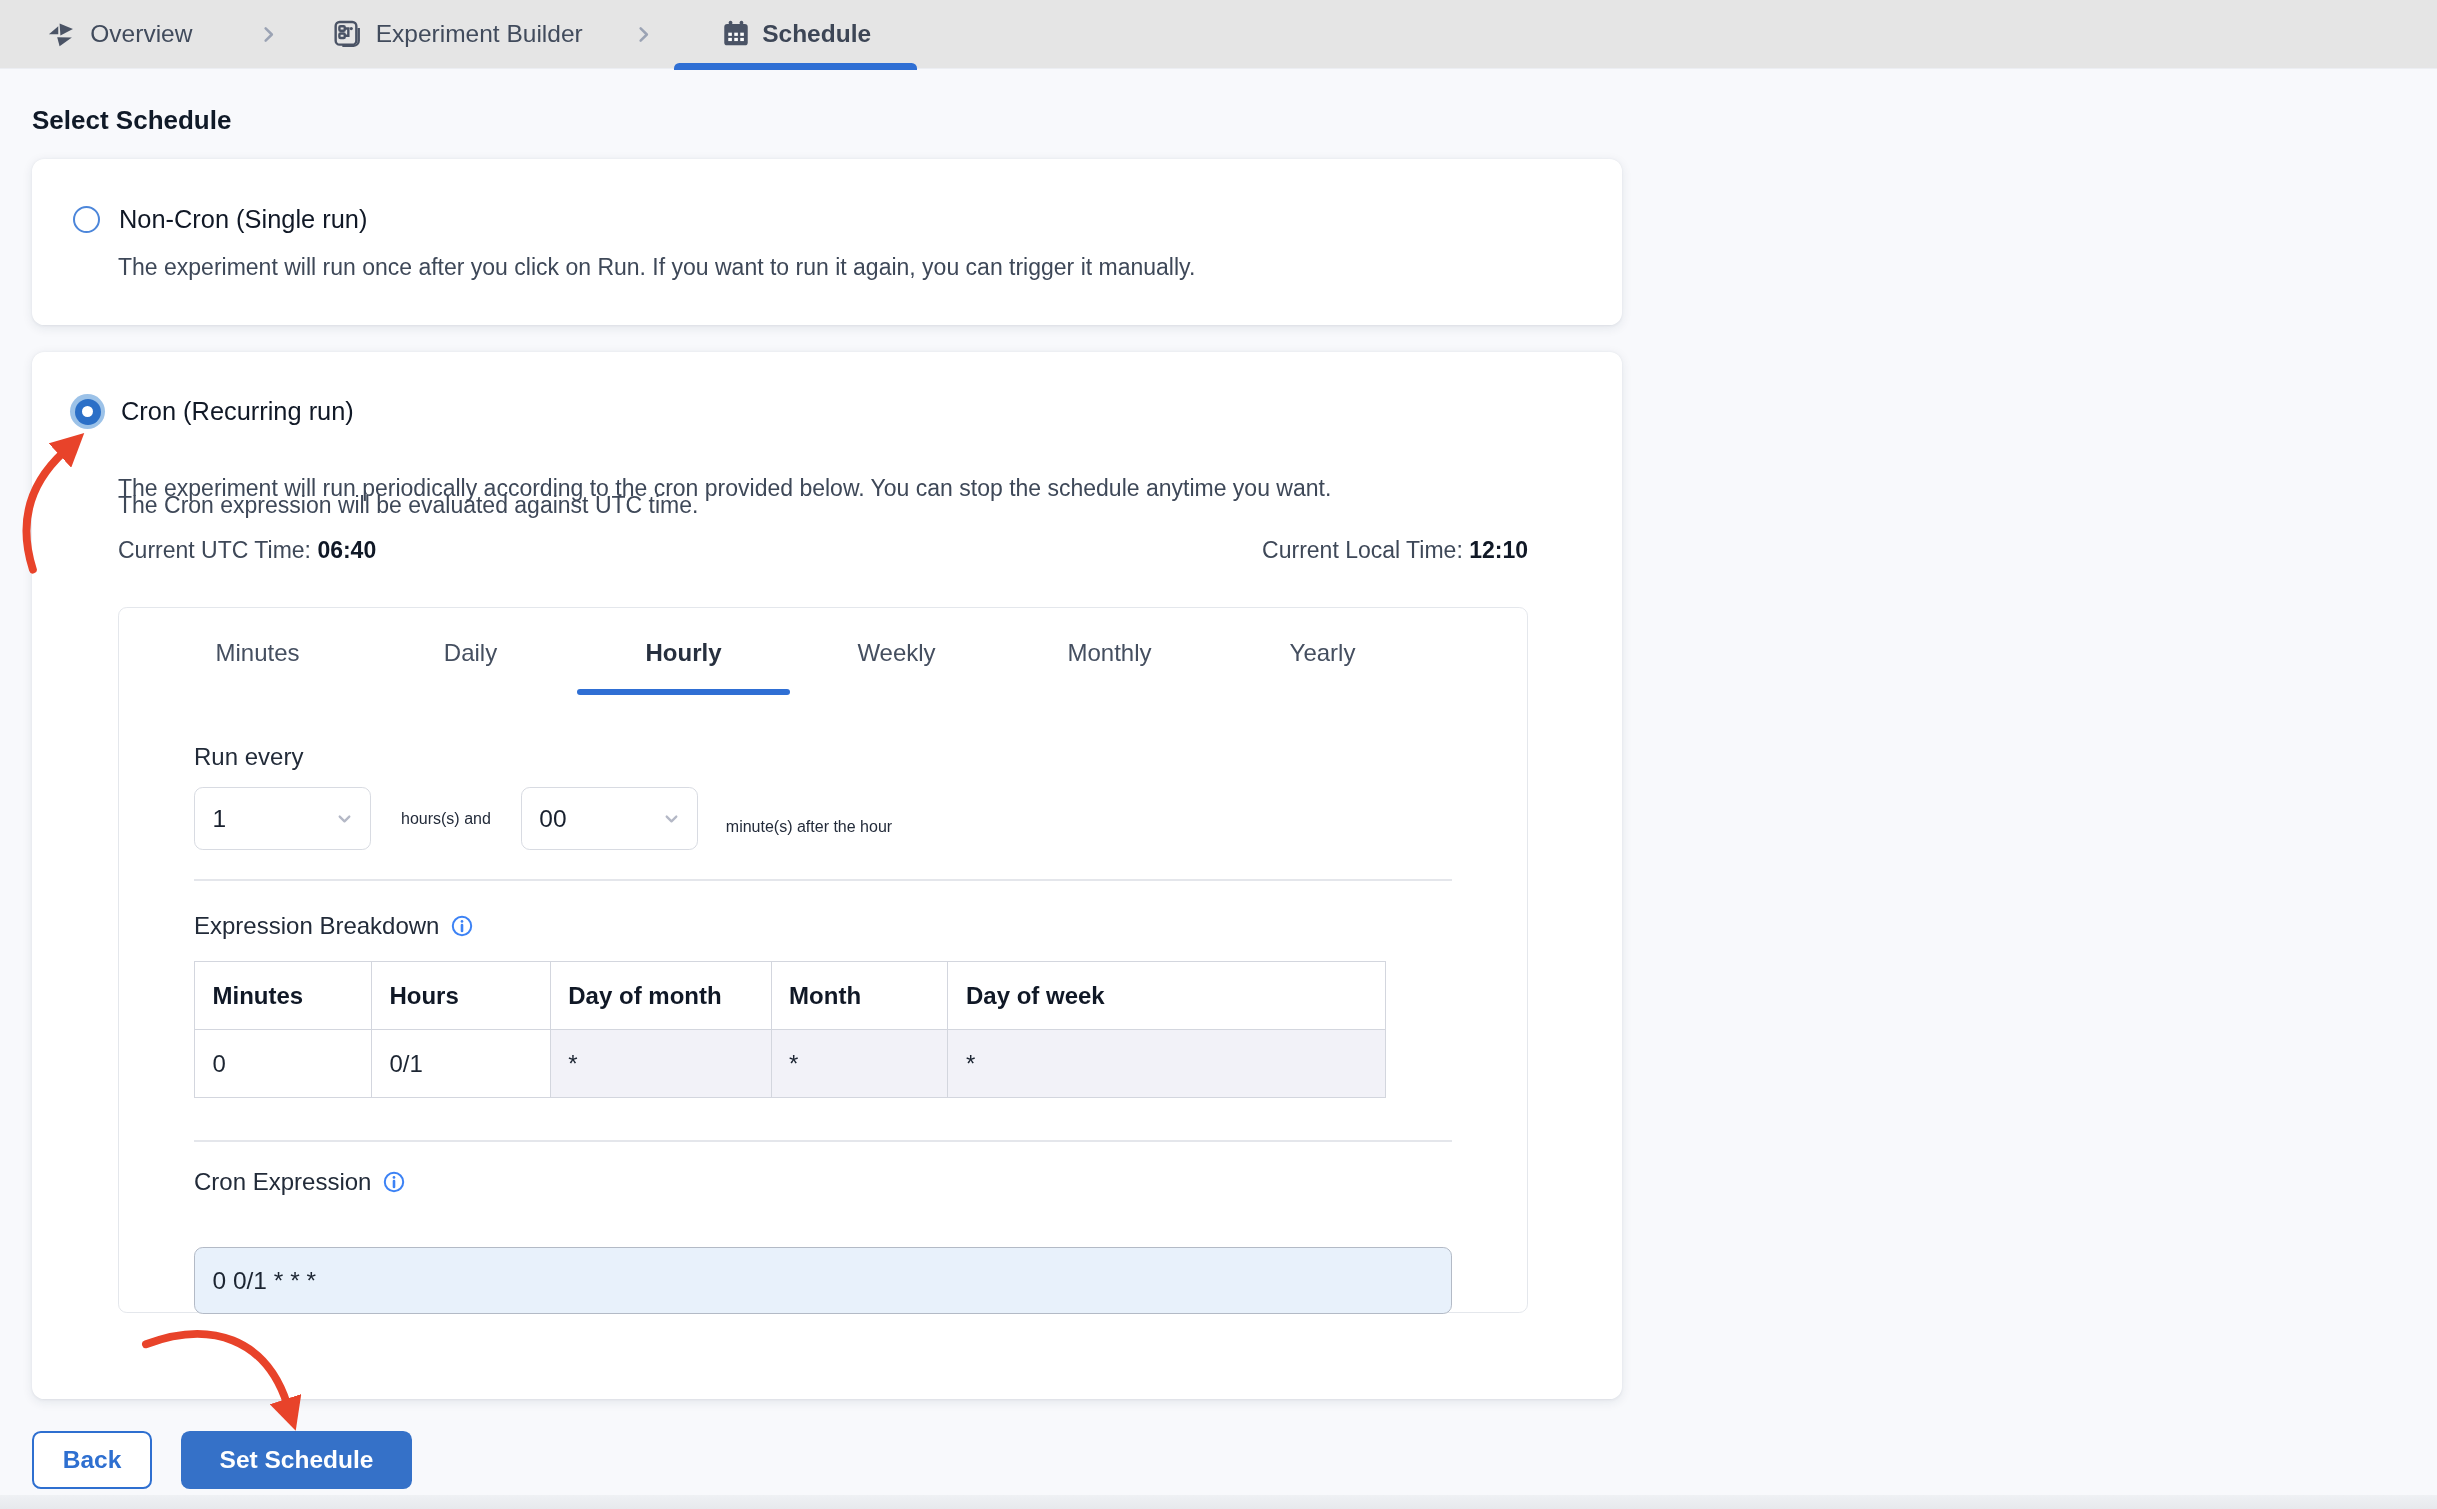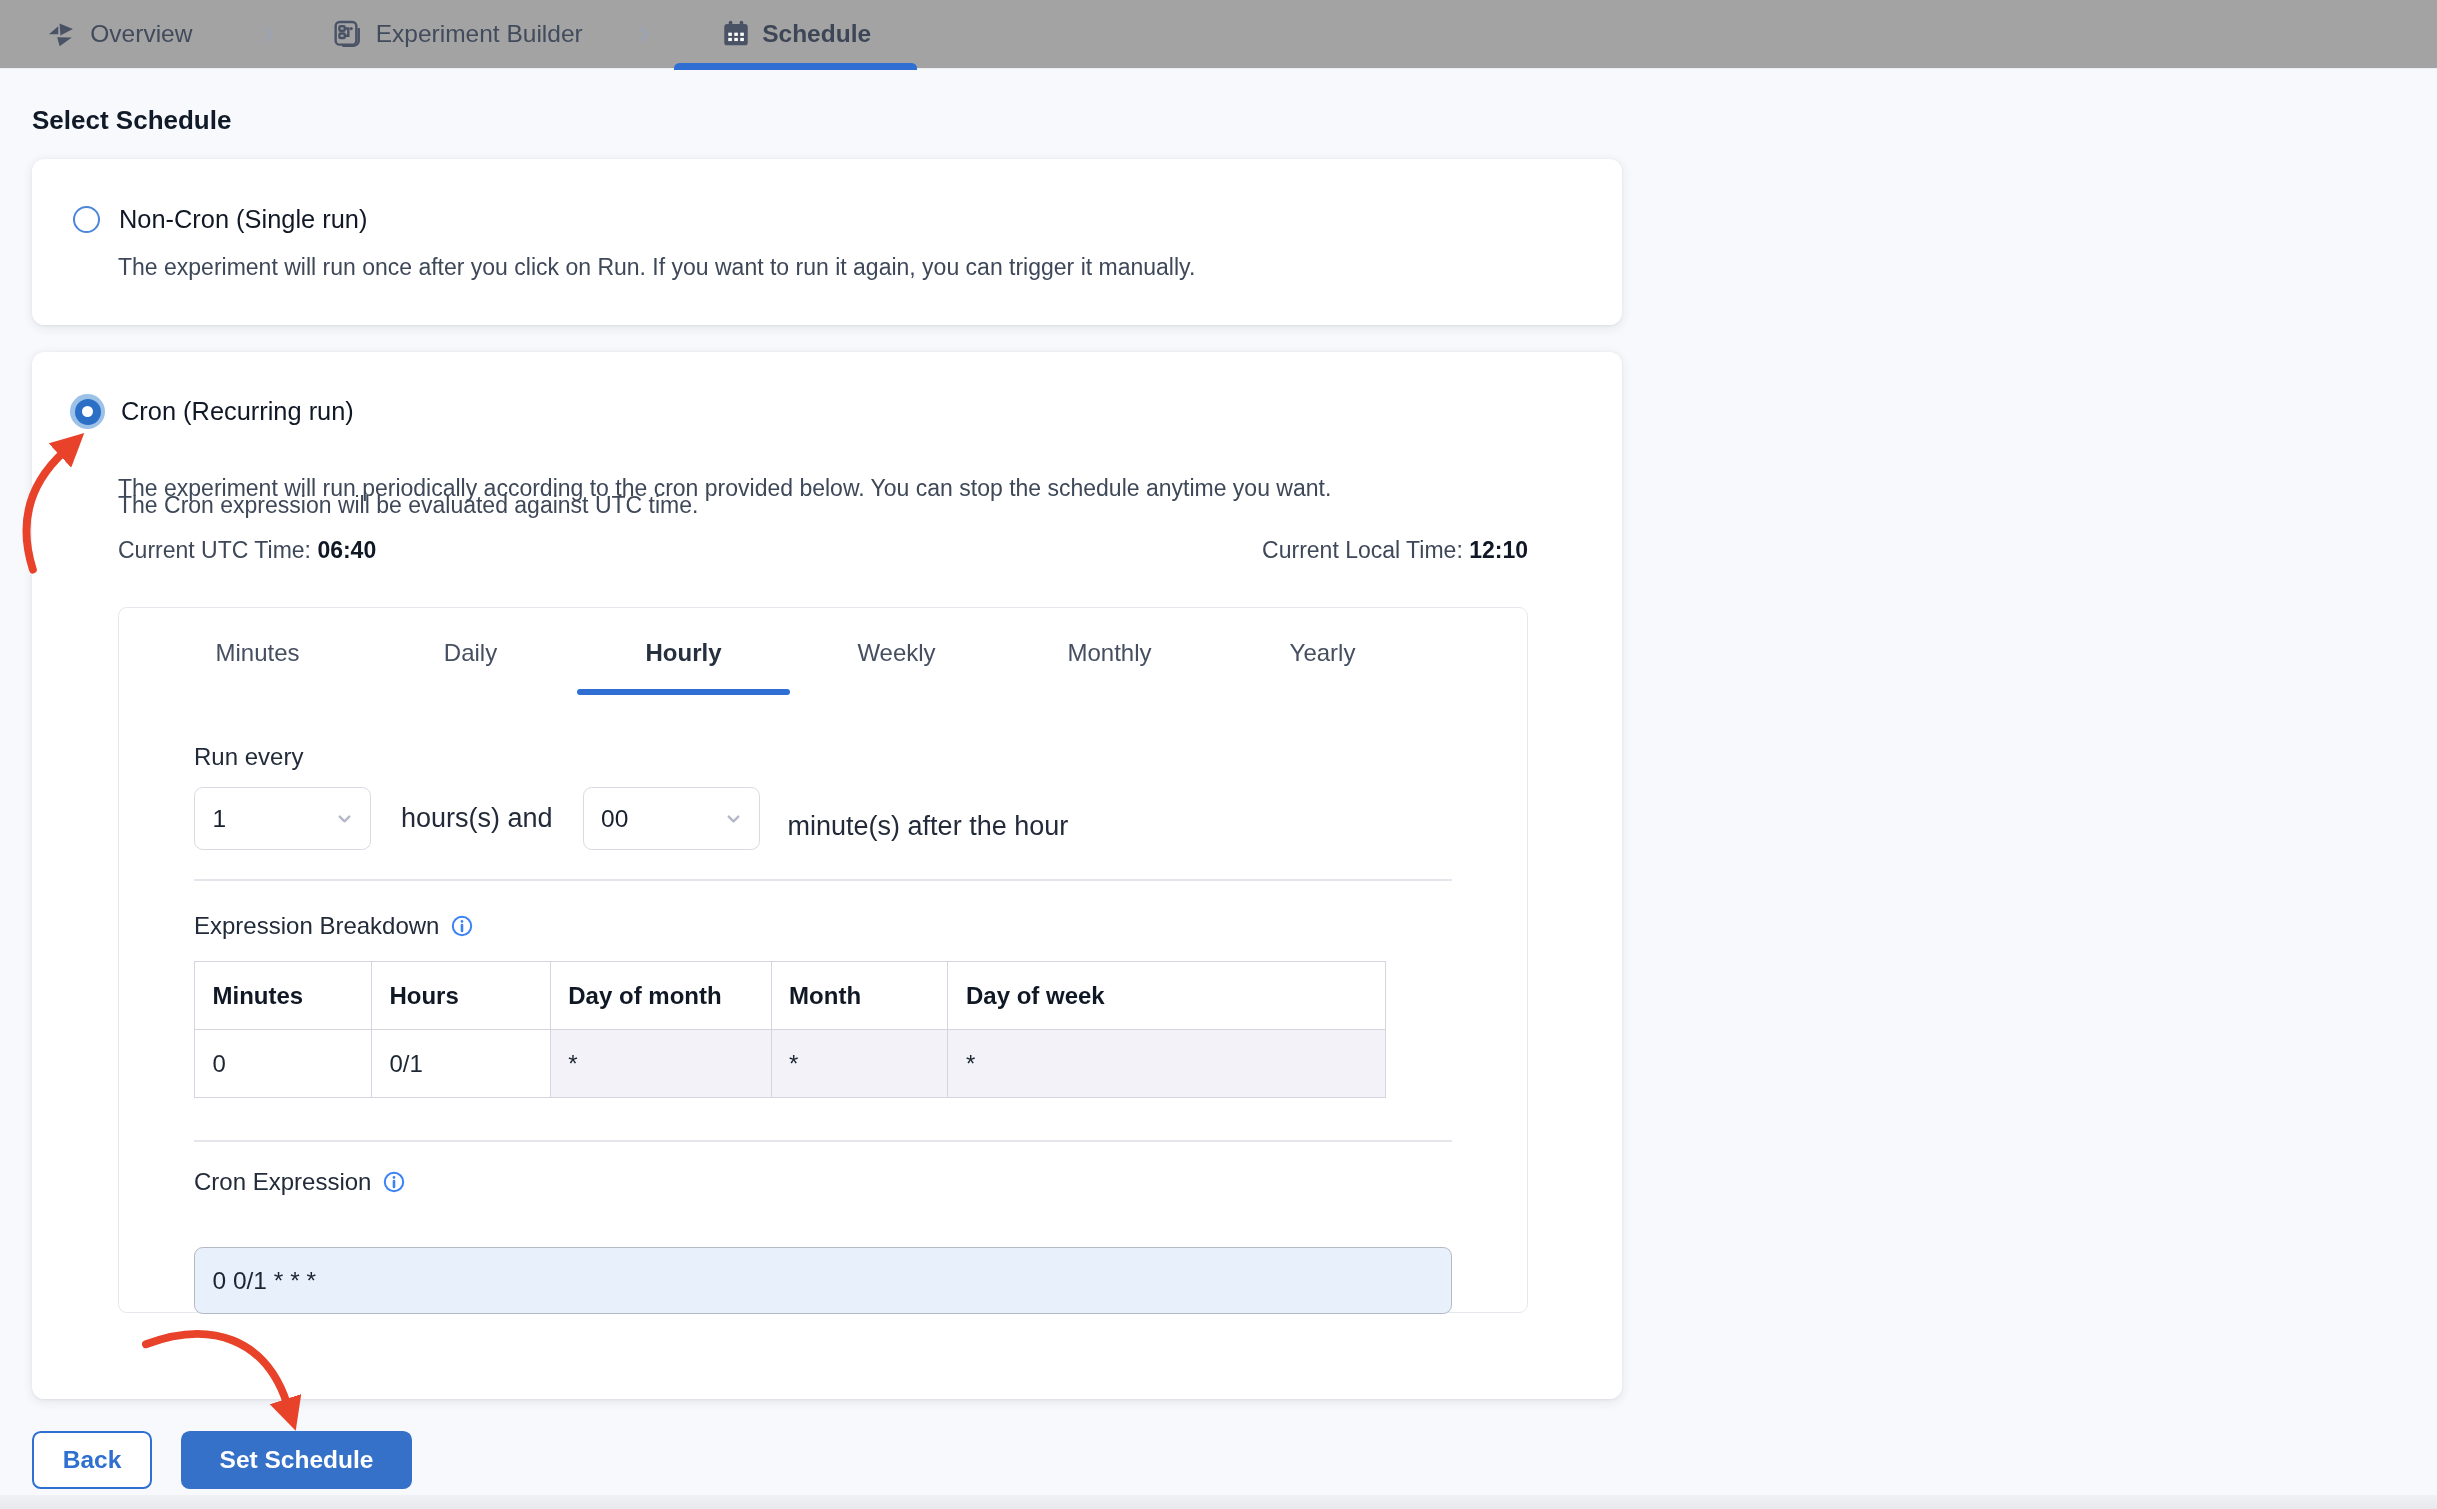--- a/index.html
+++ b/index.html
@@ -1,20 +1,20 @@
 <!DOCTYPE html>
 <html style="font-size:14px"><head>
 <meta charset="utf-8">
 <style>
   html,body{margin:0;padding:0;background:#f8f9fc;}
   .screen{position:relative;width:2438px;height:1509px;background:#f8f9fc;
           font-family:"Liberation Sans",sans-serif;overflow:hidden;}
 
   
-  .topbar{position:absolute;left:0;top:0;width:100%;height:68px;background:#a3a3a3;
+  .topbar{position:absolute;left:0;top:0;width:100%;height:68px;background:#e5e5e5;
           border-bottom:1.8px solid #eceef3;display:flex;align-items:center;z-index:3;}
   .crumb{display:flex;align-items:center;gap:12.3px;font-size:24.5px;font-weight:500;color:#414b5c;}
   .crumb-1{margin-left:46px;}
   .sep{margin:0 51px 0 65px;display:flex;align-items:center;}
   .sep-2{margin:0 19px 0 49px;}
   .crumb-tab{position:relative;height:68px;display:flex;align-items:center;gap:10.5px;
              padding:0 46px;font-size:24.5px;font-weight:600;color:#3d4656;}
   .tab-underline{position:absolute;left:0;right:0;bottom:-1.8px;height:7px;background:#2f6fd4;
                  border-radius:5.3px 5.3px 0 0;}
 
@@ -53,21 +53,21 @@
        font-size:24px;color:#454f60;position:relative;cursor:pointer;}
   .tab.active{font-weight:700;color:#27303f;}
   .tab .underline{position:absolute;left:0;right:0;bottom:1.8px;height:6.1px;background:#2f6fd4;border-radius:4.4px;}
 
   .run-label{position:absolute;left:75px;top:135px;font-size:24px;color:#222b39;text-align:right;}
   .dd-row{position:absolute;left:75px;top:179px;display:flex;align-items:center;}
   .dd{width:177px;height:63px;border:1.8px solid #d8dbe2;border-radius:8.8px;background:#fff;
       box-sizing:border-box;display:flex;align-items:center;justify-content:space-between;
       padding:0 14px 0 17.5px;cursor:pointer;}
   .dd-value{font-size:24.5px;color:#18202e;}
-  .dd-text{font-size:27px;color:#232b3a;}
+  .dd-text{font-size:16px;color:#232b3a;}
   .m-34{margin-left:30px;} .m-32{margin-left:28px;margin-top:16px;}
 
   .divider{position:absolute;left:75px;width:1258px;height:1.8px;background:#e4e6eb;}
   .div-1{top:271px;} .div-2{top:532px;}
 
   .label-row{position:absolute;left:75px;display:flex;align-items:center;gap:10.5px;
              font-size:24px;color:#222b39;}
   .lr-1{top:304px;} .lr-2{top:560px;}
 
   .tbl{position:absolute;left:75px;top:353px;width:1192px;border-collapse:collapse;

